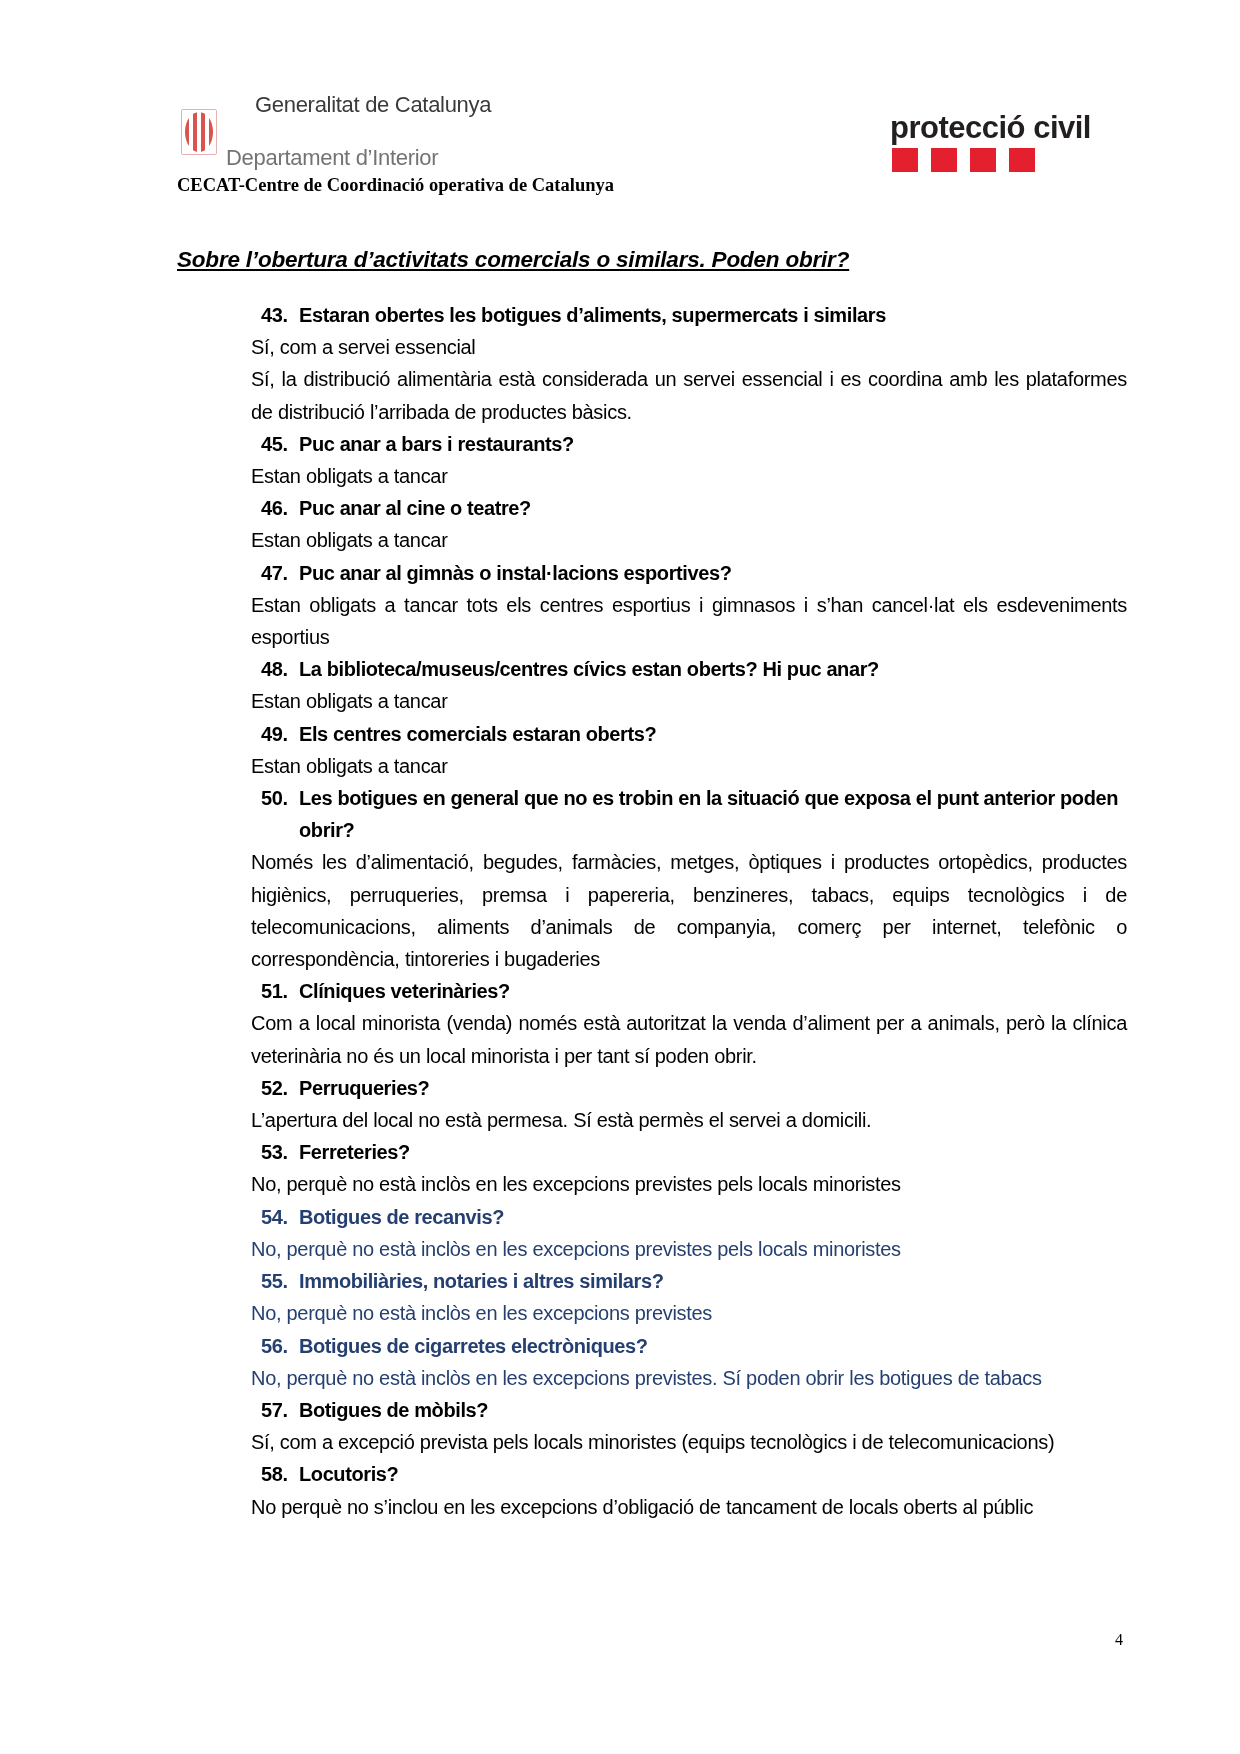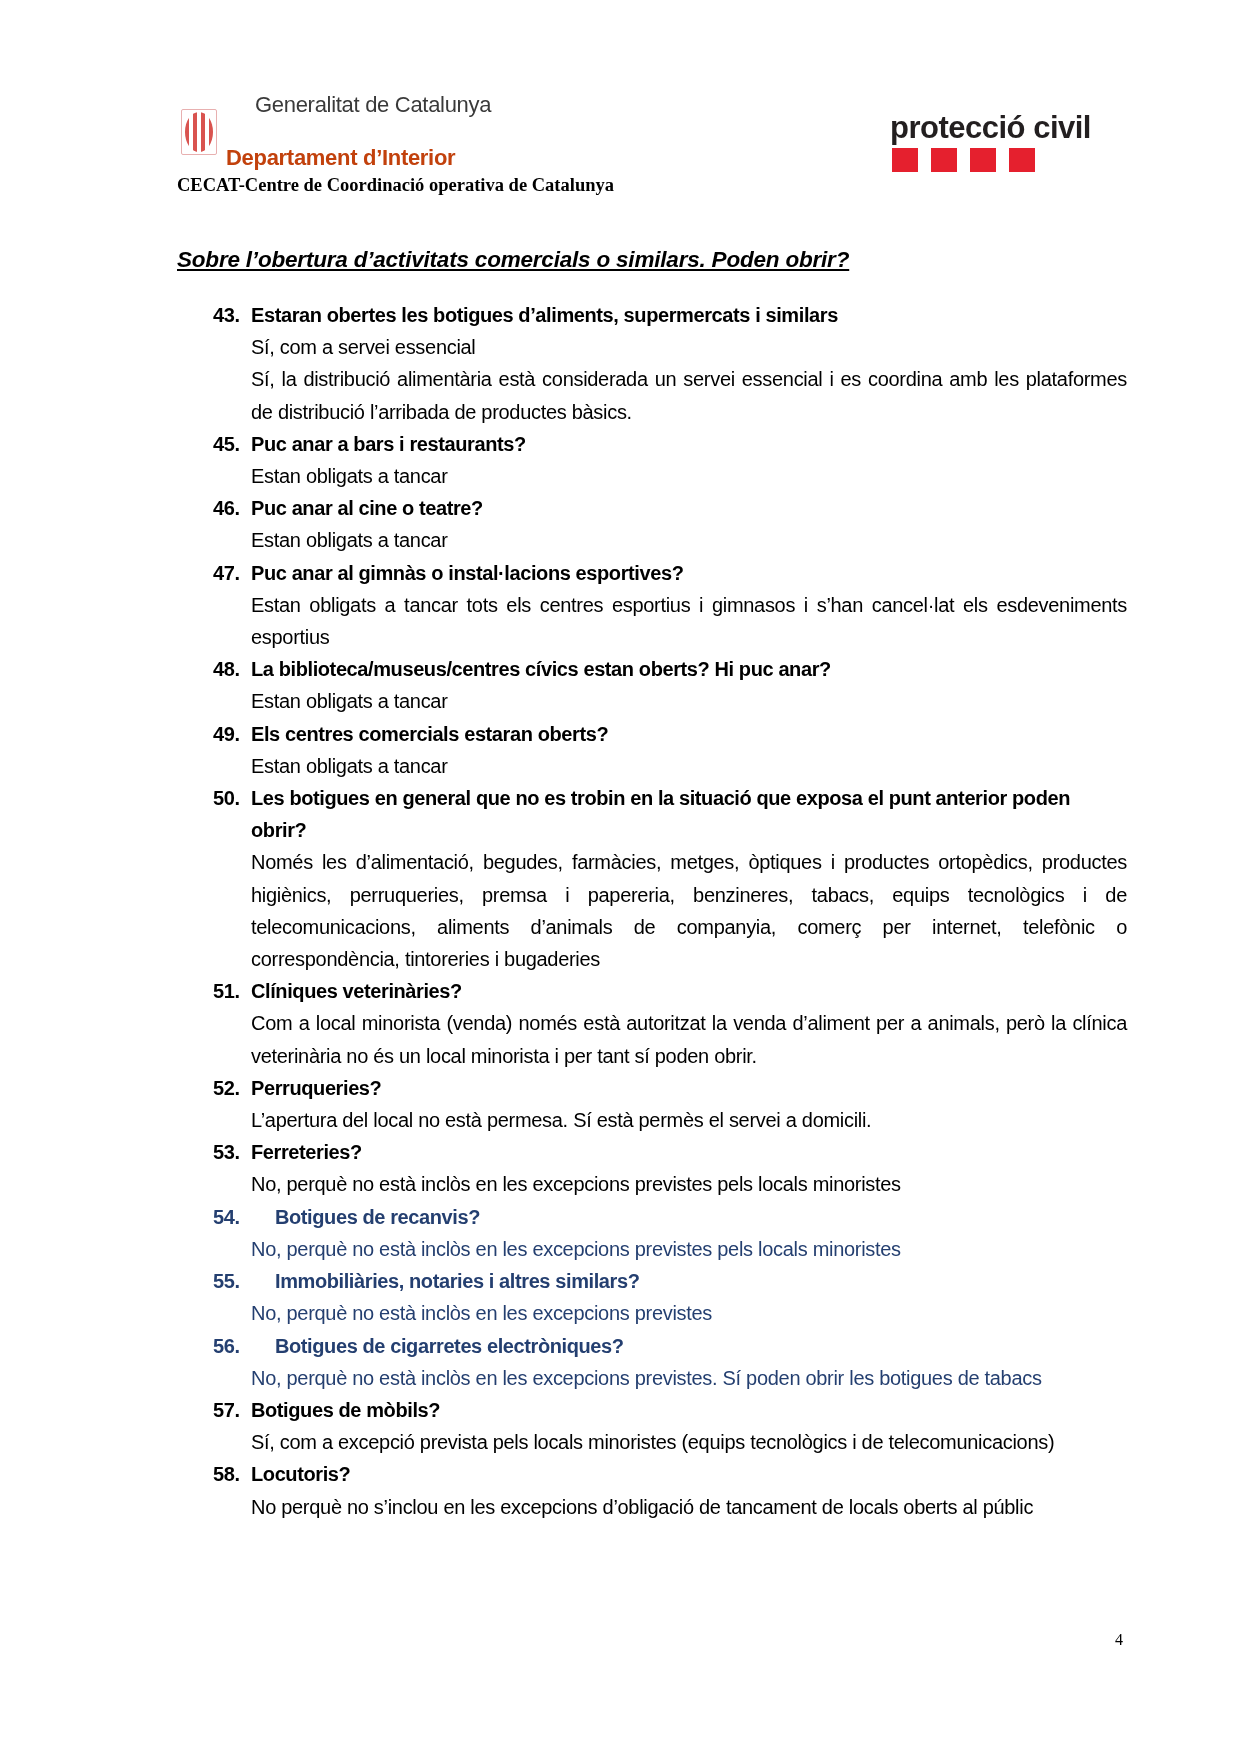--- a/index.html
+++ b/index.html
@@ -5,34 +5,34 @@
   html, body { margin: 0; padding: 0; background: #ffffff; }
   body { width: 1240px; height: 1754px; position: relative; overflow: hidden; font-family: "Liberation Sans", sans-serif; color: #000; }
   .header-left { position: absolute; left: 181px; top: 94px; display: flex; align-items: center; }
   .escut { width: 36px; height: 46px; border: 1px solid #e8b0b0; border-radius: 2px; position: relative; margin-right: 9px; box-sizing: border-box; display: flex; align-items: center; justify-content: center; }
   .escut-inner { width: 28px; height: 40px; border-radius: 14px / 20px; overflow: hidden; display: flex; background: #fff; }
   .escut-inner span { flex: 1; }
   .escut-inner span:nth-child(odd) { background: #d9534f; }
   .escut-inner span:nth-child(even) { background: #ffffff; }
   .org-text { line-height: 22px; }
   .org-line1 { font-size: 22px; color: #3a3a3a; letter-spacing: -0.3px; margin-left: 29px; }
-  .org-line2 { font-size: 22px; font-weight: bold; color: #c2410c; letter-spacing: -0.3px; margin-top: 31px; }
+  .org-line2 { font-size: 22px; font-weight: normal; color: #737373; letter-spacing: -0.3px; margin-top: 31px; }
   .cecat { position: absolute; left: 177px; top: 175px; font-family: "Liberation Serif", serif; font-weight: bold; font-size: 18.5px; color: #000; }
   .pc-logo { position: absolute; left: 890px; top: 112px; }
   .pc-title { font-size: 31px; font-weight: bold; color: #231f20; letter-spacing: -0.5px; line-height: 32px; }
   .pc-squares { display: flex; gap: 13px; margin-top: 4px; margin-left: 2px; }
   .pc-squares span { width: 26px; height: 24px; background: #e5202e; display: block; }
   .section-title { position: absolute; left: 177px; top: 247px; font-size: 22.5px; font-weight: bold; font-style: italic; text-decoration: underline; color: #000; letter-spacing: -0.2px; }
   .faq { position: absolute; left: 0; top: 299px; width: 1240px; }
   .item { position: relative; margin-left: 213px; width: 914px; }
   .q { display: flex; font-weight: bold; font-size: 20px; line-height: 32.2px; letter-spacing: -0.4px; }
-  .q .num { width: 38px; flex: 0 0 38px; }
+  .q .num { width: 38px; flex: 0 0 38px; margin-left: 48px; }
   .q .qt { flex: 1; }
   .a { margin-left: 38px; font-size: 20px; line-height: 32.2px; text-align: justify; letter-spacing: -0.3px; }
-  .item.blue .q, .item.blue .a { color: #243f70; gap: 24px; }
+  .item.blue .q, .item.blue .a { color: #243f70; }
   .page-num { position: absolute; left: 1115px; top: 1631px; font-family: "Liberation Serif", serif; font-size: 16px; color: #000; }
 </style>
 </head>
 <body>
 
 <div class="header-left">
   <div class="escut">
     <div class="escut-inner">
         <span></span>
         <span></span>

